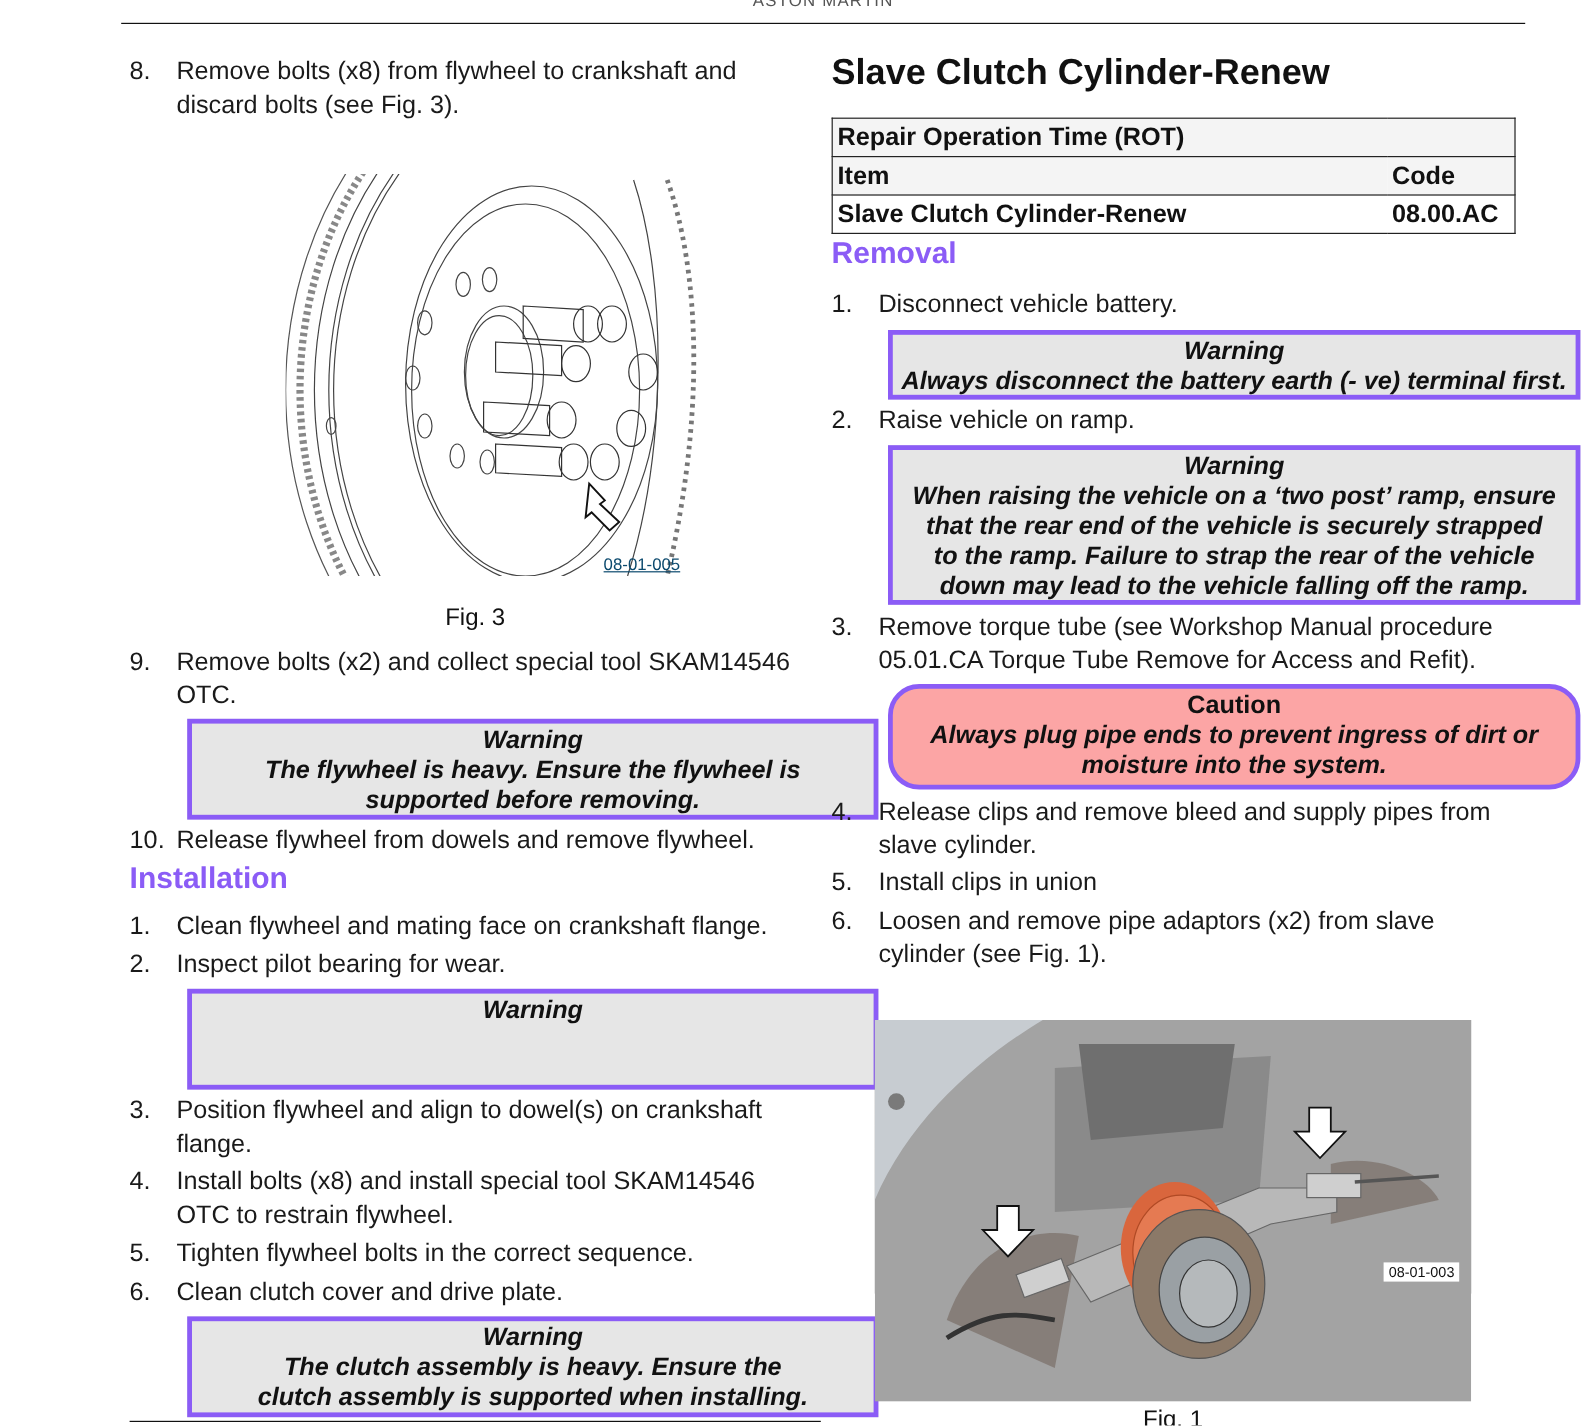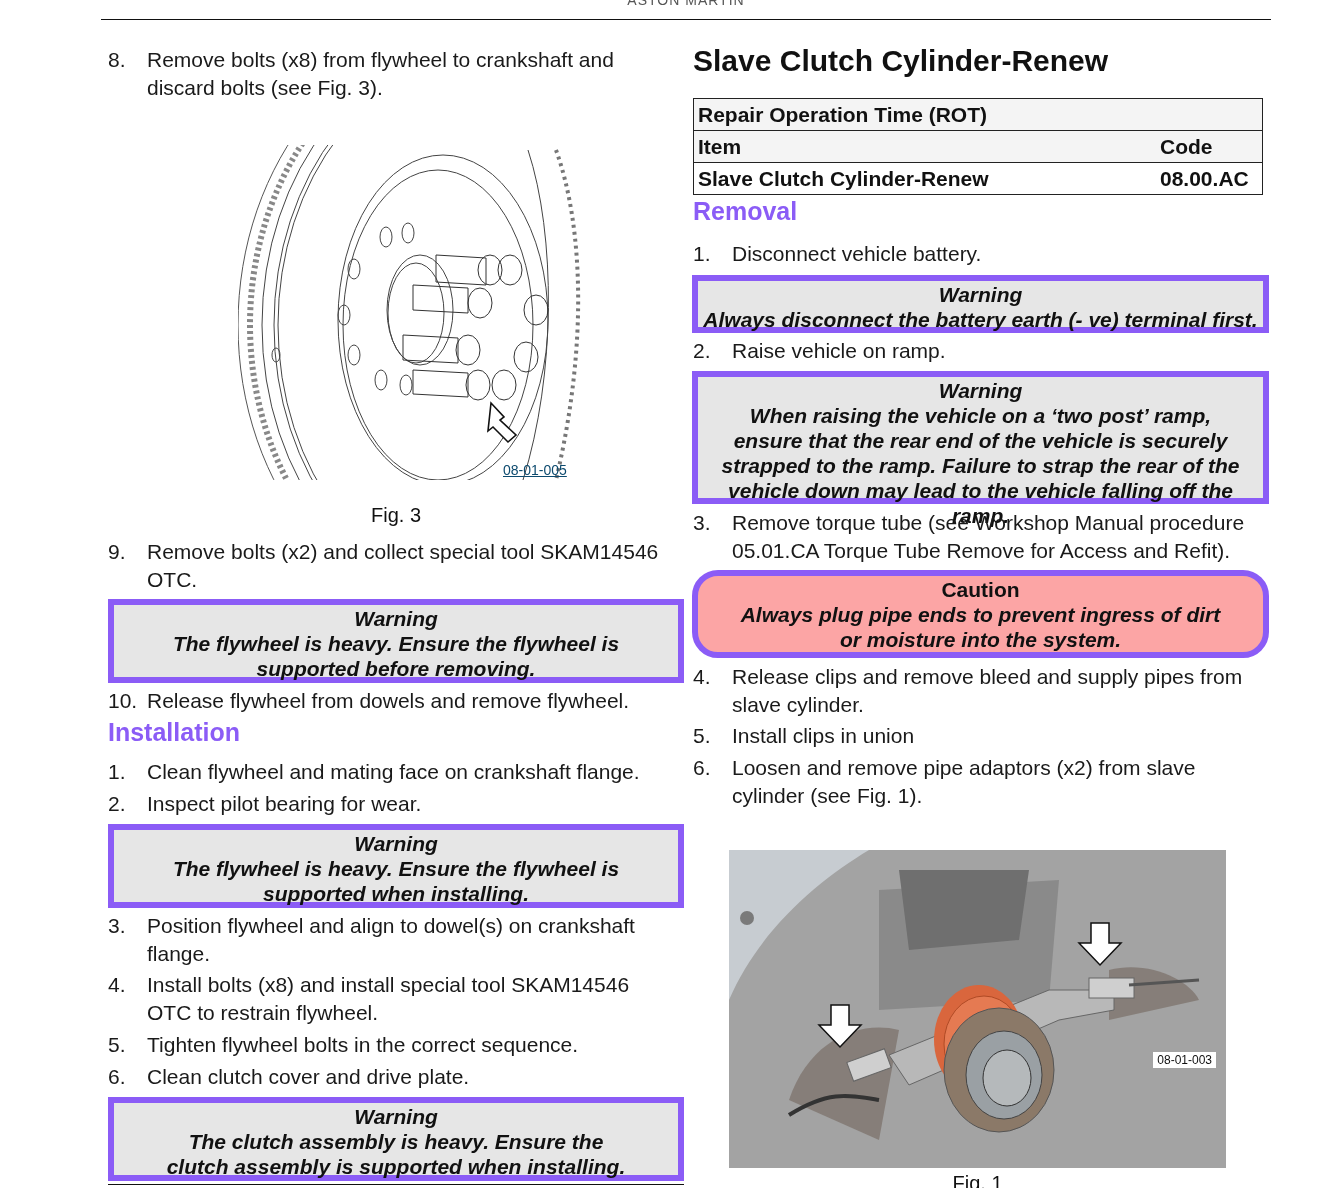--- a/index.html
+++ b/index.html
@@ -18,24 +18,25 @@
   .col { position: absolute; top: 0; }
   .col-left { left: 108px; width: 576px; }
 
   .step {
     position: absolute; font-size: 21px; line-height: 28px; color: #1a1a1a;
   }
   .step .num { position: absolute; left: 0; top: 0; }
   .step .txt { display: block; padding-left: 39px; }
 
   .box {
-    position: absolute; border: 6px solid #8b5cf6; background: #e6e6e6;
+    position: absolute; border: 4px solid #8b5cf6; background: #e6e6e6;
     text-align: center; box-sizing: border-box;
     font-size: 21px; line-height: 25px; font-weight: bold; font-style: italic; color: #111;
     padding-top: 1px;
+    margin-left: 48px;
   }
   .box.caution { background: #fca5a5; border-radius: 26px; }
   .box .box-title { display: block; }
   .box.caution .box-title { font-style: normal; }
 
   .heading-lg { position: absolute; font-size: 30px; font-weight: bold; color: #111; }
   .heading-md { position: absolute; font-size: 25px; font-weight: bold; color: #8b5cf6; }
   .fig-caption { position: absolute; font-size: 20px; font-weight: normal; text-align: center; }
 
   table.rot {
@@ -144,21 +145,20 @@
     <span class="num">1.</span>
     <span class="txt">Clean flywheel and mating face on crankshaft flange.</span>
   </div>
   <div class="step" style="top:790px; width:576px;">
     <span class="num">2.</span>
     <span class="txt">Inspect pilot bearing for wear.</span>
   </div>
 
   <div class="box" style="left:0; top:824px; width:576px; height:84px; padding-left:10px; padding-right:10px;">
     <span class="box-title">Warning</span>
-    <span>The flywheel is heavy. Ensure the flywheel is supported when installing.</span>
   </div>
 
   <div class="step" style="top:912px; width:560px;">
     <span class="num">3.</span>
     <span class="txt">Position flywheel and align to dowel(s) on crankshaft flange.</span>
   </div>
   <div class="step" style="top:971px; width:560px;">
     <span class="num">4.</span>
     <span class="txt">Install bolts (x8) and install special tool SKAM14546 OTC to restrain flywheel.</span>
   </div>

